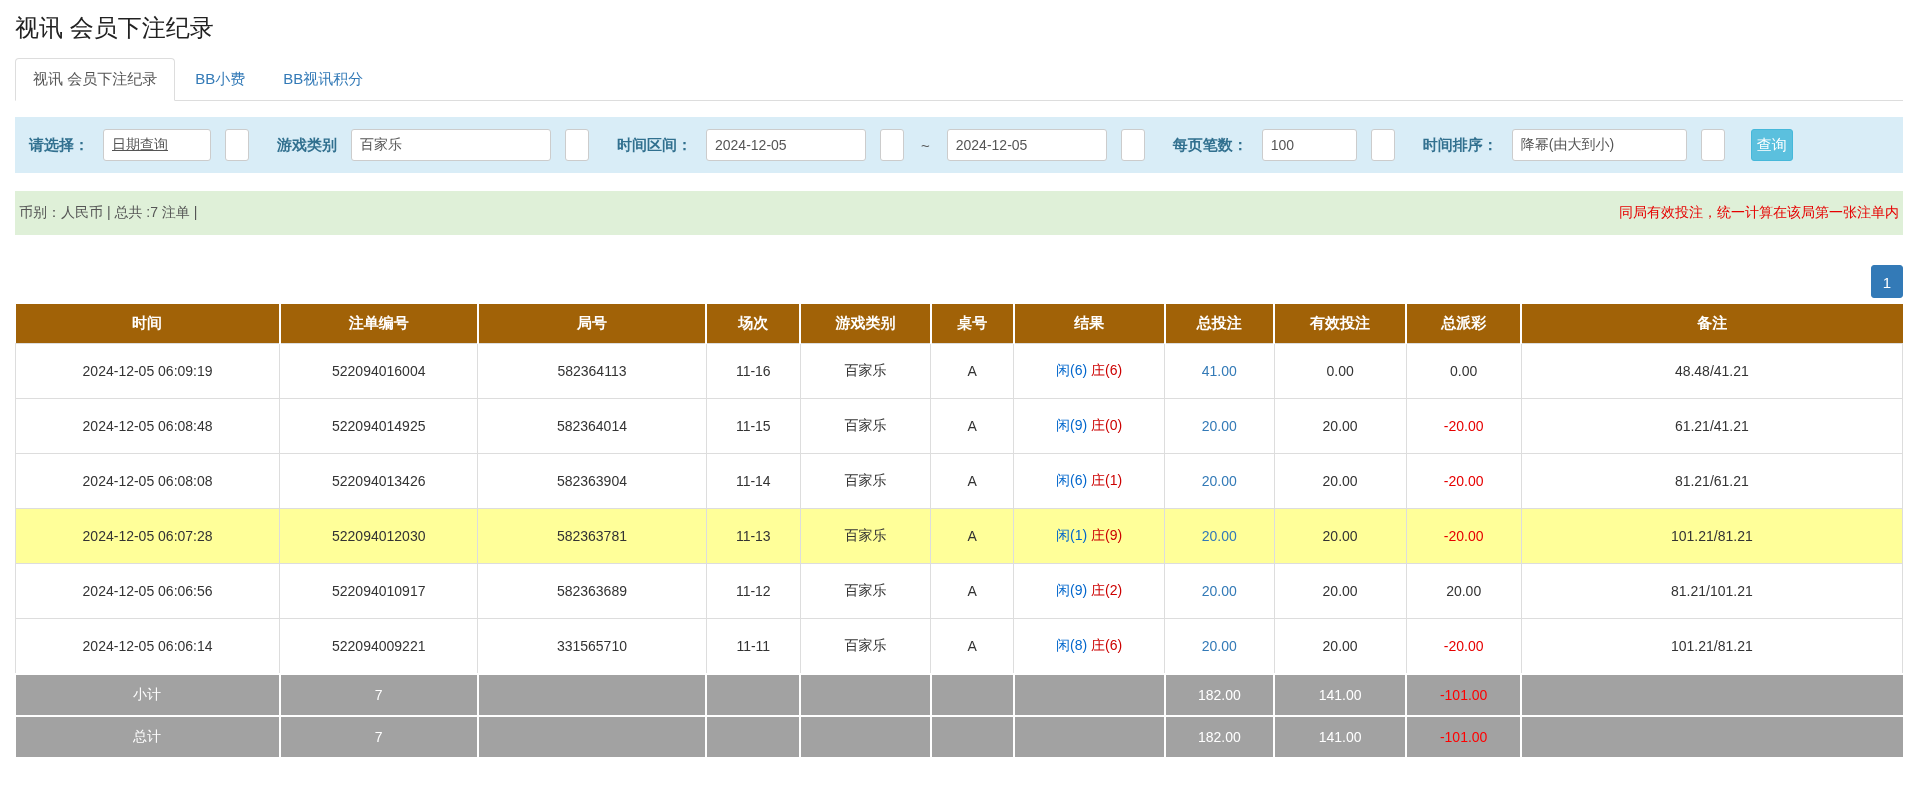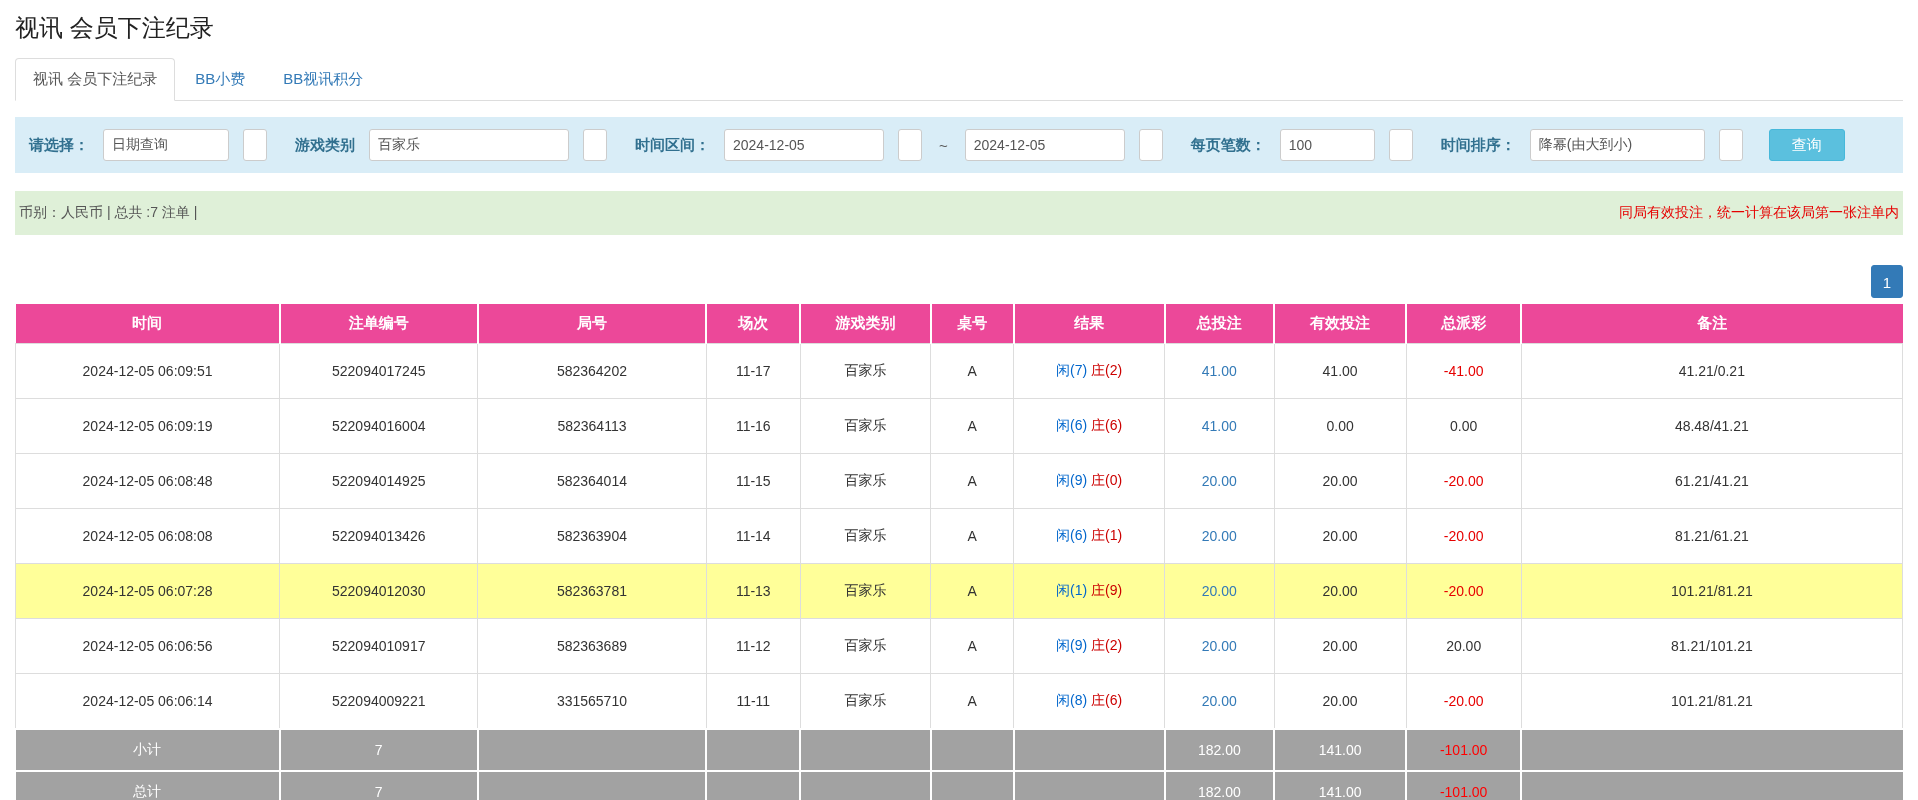--- a/index.html
+++ b/index.html
@@ -27,28 +27,28 @@
     margin-top: 16px; background: #d9edf7; padding: 12px 14px;
     display: flex; align-items: center; gap: 14px;
   }
   .flabel { color: #31708f; font-weight: bold; font-size: 15px; white-space: nowrap; margin-left: 14px; }
   .flabel.first { margin-left: 0; }
   .finput {
     height: 32px; border: 1px solid #ccc; border-radius: 3px; padding: 0 8px;
     font-size: 14px; color: #555; background: #fff; font-family: inherit; outline: none;
   }
   .mini-box { width: 24px; height: 32px; border: 1px solid #ccc; border-radius: 3px; background: #fff; flex: 0 0 auto; cursor: pointer; }
-  .w-select { width: 126px; }
+  .w-select { width: 108px; text-decoration: underline; }
   .w-game { width: 200px; }
   .w-date { width: 160px; }
   .w-per { width: 95px; }
   .w-sort { width: 175px; }
   .tilde { color: #555; font-size: 15px; padding: 0 3px; }
   .btn-search {
-    height: 32px; padding: 0 22px; margin-left: 12px;
+    height: 32px; padding: 0 5px; margin-left: 12px;
     background: #5bc0de; border: 1px solid #46b8da; color: #fff;
     font-size: 15px; border-radius: 3px; cursor: pointer; font-family: inherit;
   }
 
   
   .summary-bar {
     margin-top: 18px; background: #dff0d8; padding: 13px 4px;
     display: flex; justify-content: space-between; align-items: center; font-size: 14px;
   }
   .summary-left { color: #555; }
@@ -58,21 +58,21 @@
   .pagination-top { display: flex; justify-content: flex-end; margin-top: 30px; margin-bottom: 6px; }
   .page-btn {
     min-width: 32px; height: 33px; line-height: 33px; padding: 0 6px; text-align: center;
     background: #337ab7; border: 1px solid #337ab7; color: #fff; font-size: 15px;
     border-radius: 3px; cursor: pointer;
   }
 
   
   table.records { width: 100%; border-collapse: collapse; font-size: 14px; table-layout: fixed; }
   thead th {
-    background: #ec4899; color: #fff; font-weight: bold; text-align: center;
+    background: #a16207; color: #fff; font-weight: bold; text-align: center;
     padding: 10px 6px; font-size: 15px; border-right: 2px solid #fff;
   }
   thead th:last-child { border-right: none; }
   tbody td {
     border: 1px solid #ddd; text-align: center; padding: 18px 8px;
     background: #fff; color: #333; overflow: hidden; white-space: nowrap;
   }
   tr.highlight td { background: #ffff99; }
   .res-player { color: #0066cc; }
   .res-banker { color: #cc0000; }
@@ -158,33 +158,20 @@
         <th>桌号</th>
         <th>结果</th>
         <th>总投注</th>
         <th>有效投注</th>
         <th>总派彩</th>
         <th>备注</th>
       </tr>
     </thead>
     <tbody id="table-body">
         <tr>
-          <td>2024-12-05 06:09:51</td>
-          <td>522094017245</td>
-          <td>582364202</td>
-          <td>11-17</td>
-          <td>百家乐</td>
-          <td>A</td>
-          <td><span class="res-player">闲(7)</span> <span class="res-banker">庄(2)</span></td>
-          <td><span class="bet-link">41.00</span></td>
-          <td>41.00</td>
-          <td class="neg">-41.00</td>
-          <td>41.21/0.21</td>
-        </tr>
-        <tr>
           <td>2024-12-05 06:09:19</td>
           <td>522094016004</td>
           <td>582364113</td>
           <td>11-16</td>
           <td>百家乐</td>
           <td>A</td>
           <td><span class="res-player">闲(6)</span> <span class="res-banker">庄(6)</span></td>
           <td><span class="bet-link">41.00</span></td>
           <td>0.00</td>
           <td>0.00</td>

